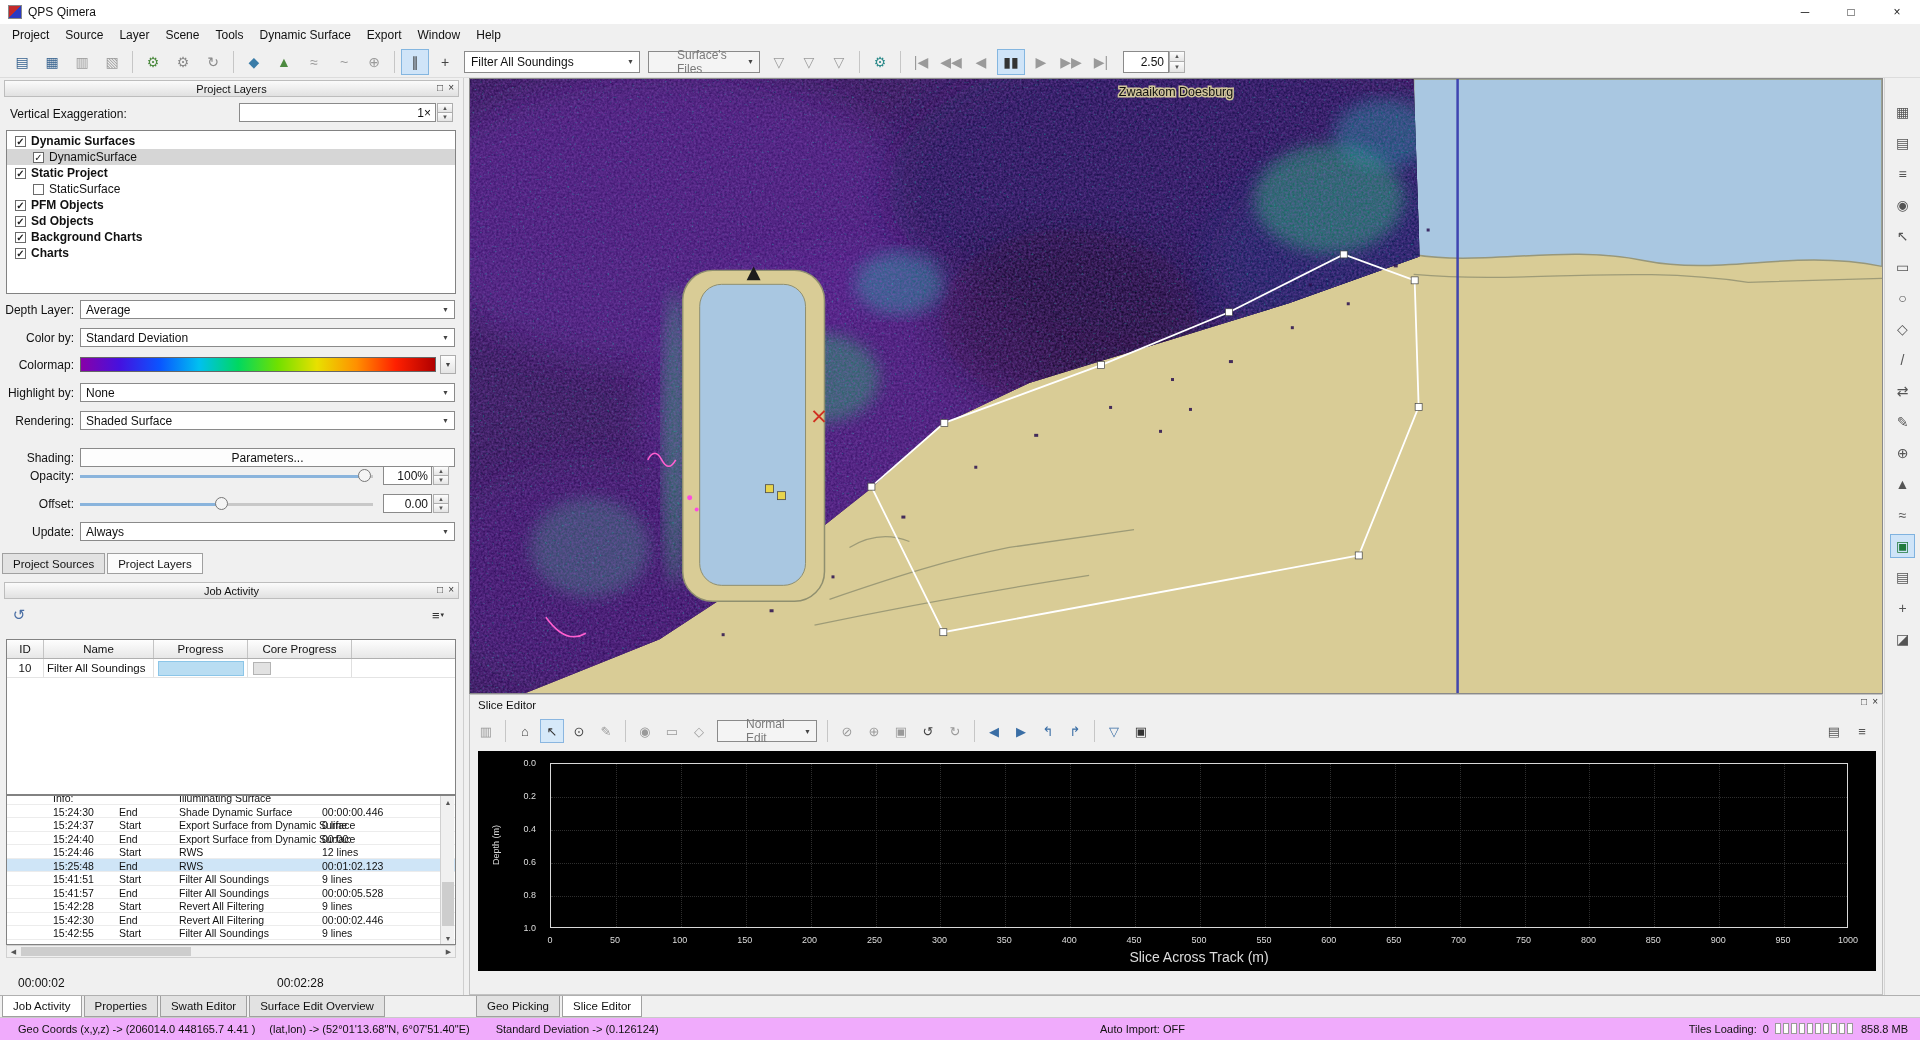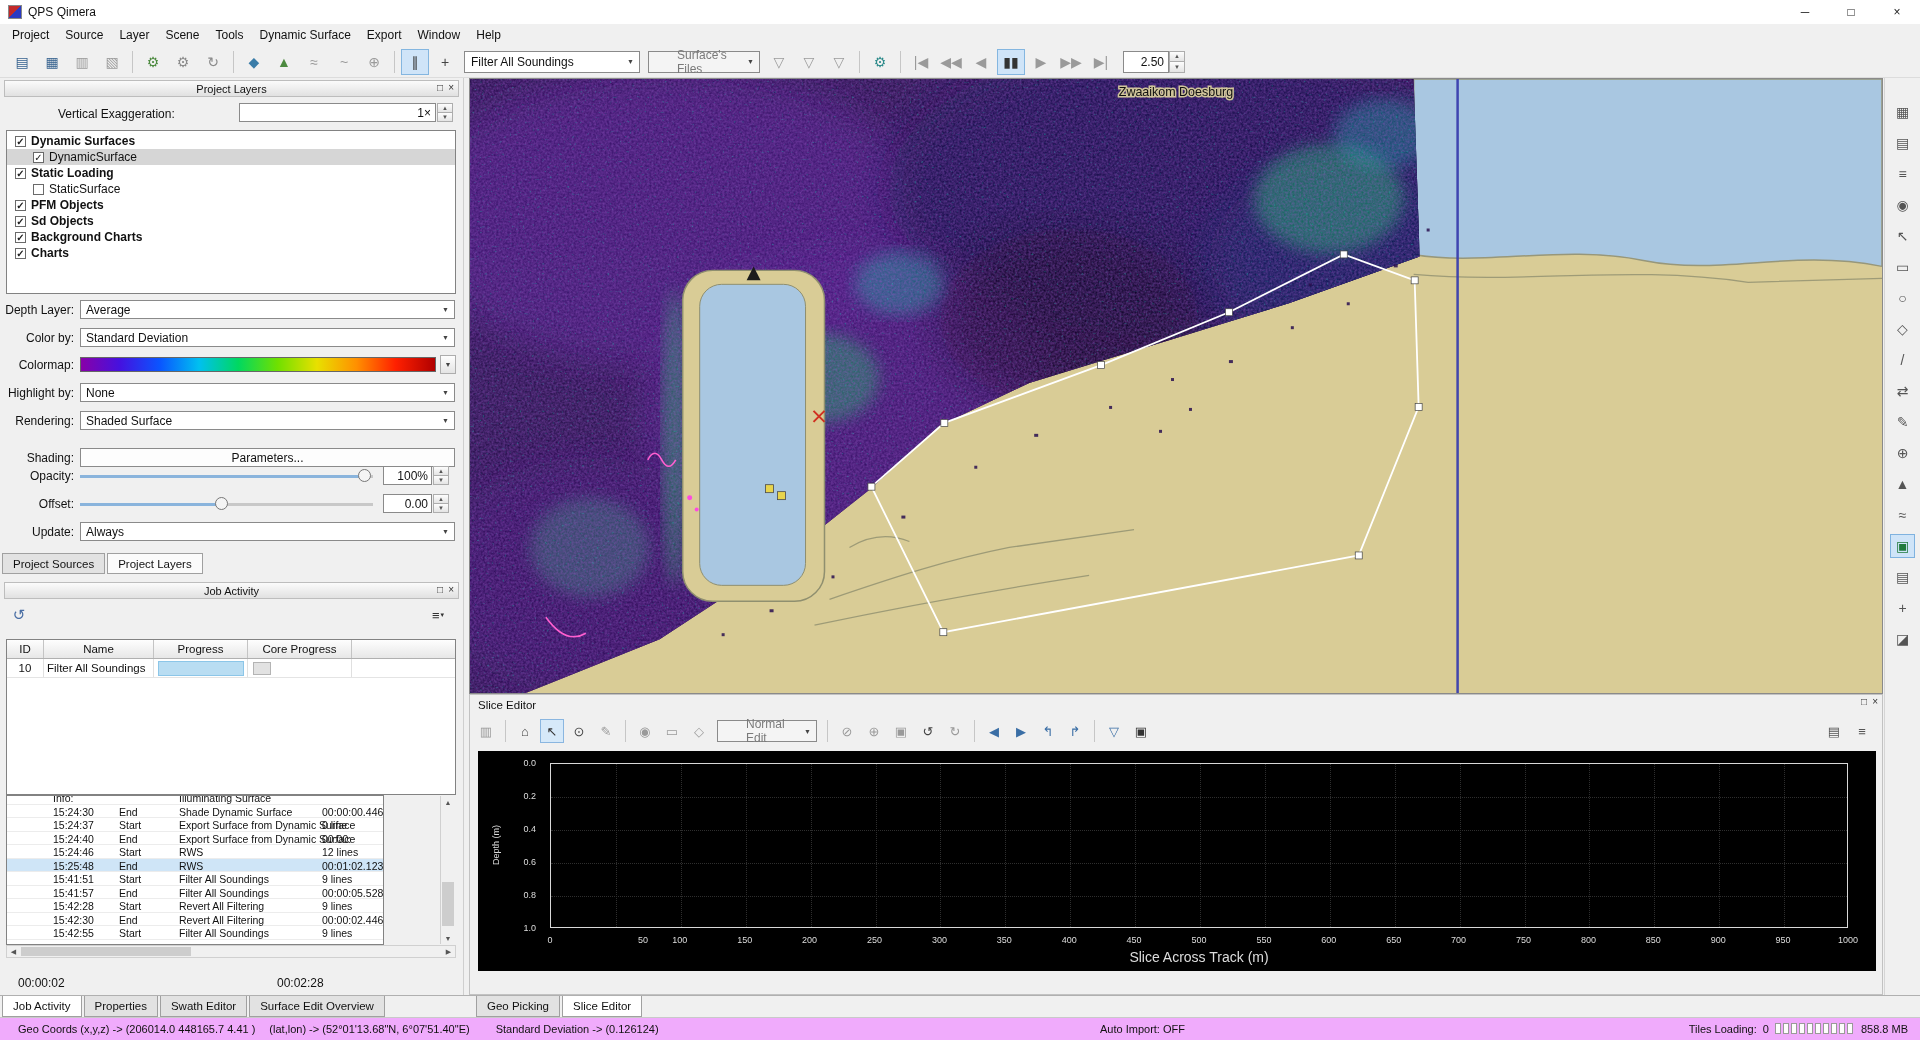--- a/index.html
+++ b/index.html
@@ -23,21 +23,21 @@
 .dd-arrow{font-size:7px;color:#444;padding:0 5px;}
 .tb-spinbox{height:22px;display:flex;margin-left:6px;justify-content:center;}
 .spin-val{width:46px;height:22px;background:#fff;border:1px solid #8a8a8a;text-align:right;padding:3px 4px;}
 .spin{display:inline-flex;flex-direction:column;width:16px;height:22px;}
 .spin .su,.spin .sd{flex:1;display:flex;align-items:center;justify-content:center;font-size:6px;color:#555;border:1px solid #adadad;background:linear-gradient(#fdfdfd,#e4e4e4);}
 .spin .sd{border-top:none;}
 
 #left-panel{position:absolute;left:0;top:78px;width:464px;height:917px;background:#f0f0f0;border-right:1px solid #cfcfcf;}
 .dock-header{position:absolute;left:4px;right:4px;height:17px;background:linear-gradient(#fbfbfb,#e1e1e1);border:1px solid #bdbdbd;display:flex;align-items:center;justify-content:center;font-size:11px;}
 .hdr-icons{position:absolute;right:4px;top:1px;display:flex;gap:5px;font-size:10px;color:#333;}
-.ve-label{position:absolute;left:10px;top:29px;margin-left:48px;}
+.ve-label{position:absolute;left:10px;top:29px;}
 .ve-input{position:absolute;left:239px;top:25px;width:197px;height:19px;background:#fff;border:1px solid #8a8a8a;text-align:right;padding:2px 4px;}
 .ve-spin{position:absolute;left:437px;top:25px;height:19px;}
 #layer-tree{position:absolute;left:6px;top:52px;width:450px;height:164px;background:#fff;border:1px solid #828282;padding-top:2px;overflow:hidden;}
 .tree-row{height:16px;display:flex;align-items:center;gap:5px;padding-left:8px;}
 .tree-row.lvl1{padding-left:26px;}
 .tree-row.bold{font-weight:bold;}
 .tree-row.selected{background:#d6d6d6;}
 .cb{width:11px;height:11px;border:1px solid #6a6a6a;background:#fff;font-size:10px;line-height:9px;text-align:center;color:#1a1a1a;flex:0 0 auto;}
 #layer-controls{position:absolute;left:0;top:0;right:0;height:470px;}
 .fld-row{position:absolute;left:0;right:8px;height:20px;}
@@ -60,21 +60,21 @@
 .ja-menu .tiny{font-size:7px;}
 #job-table{position:absolute;left:6px;top:561px;width:450px;height:156px;background:#fff;border:1px solid #828282;}
 #job-table-header{display:flex;height:19px;background:linear-gradient(#fefefe,#e7e7e7);border-bottom:1px solid #b0b0b0;}
 .th{border-right:1px solid #c4c4c4;display:flex;align-items:center;justify-content:center;font-size:11.5px;}
 .th.flex,.td.flex{flex:1;border-right:none;}
 .tr{display:flex;height:19px;border-bottom:1px solid #e4e4e4;}
 .td{border-right:1px solid #e0e0e0;display:flex;align-items:center;padding-left:3px;font-size:11.5px;}
 .td.c{justify-content:center;padding-left:0;}
 .prog{height:15px;background:#b9ddf2;border:1px solid #8cc6e8;margin:1px;}
 .coreprog{height:13px;background:#e2e2e2;border:1px solid #b4b4b4;margin:2px;}
-#job-log{position:absolute;left:6px;top:717px;width:378px;height:150px;background:#fff;border:1px solid #828282;overflow:hidden;}
+#job-log{position:absolute;left:6px;top:717px;width:450px;height:150px;background:#fff;border:1px solid #828282;overflow:hidden;}
 .lg-row{position:relative;height:13.5px;border-bottom:1px solid #ececec;font-size:10.5px;}
 .lg-row.selected{background:#cfe5f7;}
 .lg-time{position:absolute;left:46px;top:1px;}
 .lg-phase{position:absolute;left:112px;top:1px;}
 .lg-task{position:absolute;left:172px;top:1px;white-space:pre;}
 .lg-detail{position:absolute;left:315px;top:1px;white-space:pre;}
 #log-vscroll{position:absolute;right:9px;top:718px;width:14px;height:148px;background:#f0f0f0;border-left:1px solid #d0d0d0;}
 #log-vscroll .sb-arrow{position:absolute;left:0;width:14px;height:12px;font-size:7px;color:#555;display:flex;align-items:center;justify-content:center;}
 #log-vscroll .sb-arrow.down{bottom:0;}
 #log-vscroll .sb-thumb{position:absolute;left:1px;top:58%;width:12px;height:30%;background:#cdcdcd;}
@@ -263,21 +263,21 @@
         <div class="tree-row bold">
           <span class="cb">✓</span>
           <span class="tree-label">Dynamic Surfaces</span>
         </div>
         <div class="tree-row lvl1 selected">
           <span class="cb">✓</span>
           <span class="tree-label">DynamicSurface</span>
         </div>
         <div class="tree-row bold">
           <span class="cb">✓</span>
-          <span class="tree-label">Static Loading</span>
+          <span class="tree-label">Static Project</span>
         </div>
         <div class="tree-row lvl1">
           <span class="cb"></span>
           <span class="tree-label">StaticSurface</span>
         </div>
         <div class="tree-row bold">
           <span class="cb">✓</span>
           <span class="tree-label">PFM Objects</span>
         </div>
         <div class="tree-row bold">
@@ -757,21 +757,21 @@
         </div>
       <div class="ylab">Depth (m)</div>
       <div class="xlab">Slice Across Track (m)</div>
     <div class="ytick" style="top: 7px;">0.0</div>
         <div class="ytick" style="top: 40px;">0.2</div>
         <div class="ytick" style="top: 73px;">0.4</div>
         <div class="ytick" style="top: 106px;">0.6</div>
         <div class="ytick" style="top: 139px;">0.8</div>
         <div class="ytick" style="top: 172px;">1.0</div>
         <div class="xtick" style="left: 72px;">0</div>
-        <div class="xtick" style="left: 136.9px; margin-left: 28px;">50</div>
+        <div class="xtick" style="left: 136.9px;">50</div>
         <div class="xtick" style="left: 201.8px;">100</div>
         <div class="xtick" style="left: 266.7px;">150</div>
         <div class="xtick" style="left: 331.6px;">200</div>
         <div class="xtick" style="left: 396.5px;">250</div>
         <div class="xtick" style="left: 461.4px;">300</div>
         <div class="xtick" style="left: 526.3px;">350</div>
         <div class="xtick" style="left: 591.2px;">400</div>
         <div class="xtick" style="left: 656.1px;">450</div>
         <div class="xtick" style="left: 721px;">500</div>
         <div class="xtick" style="left: 785.9px;">550</div>

